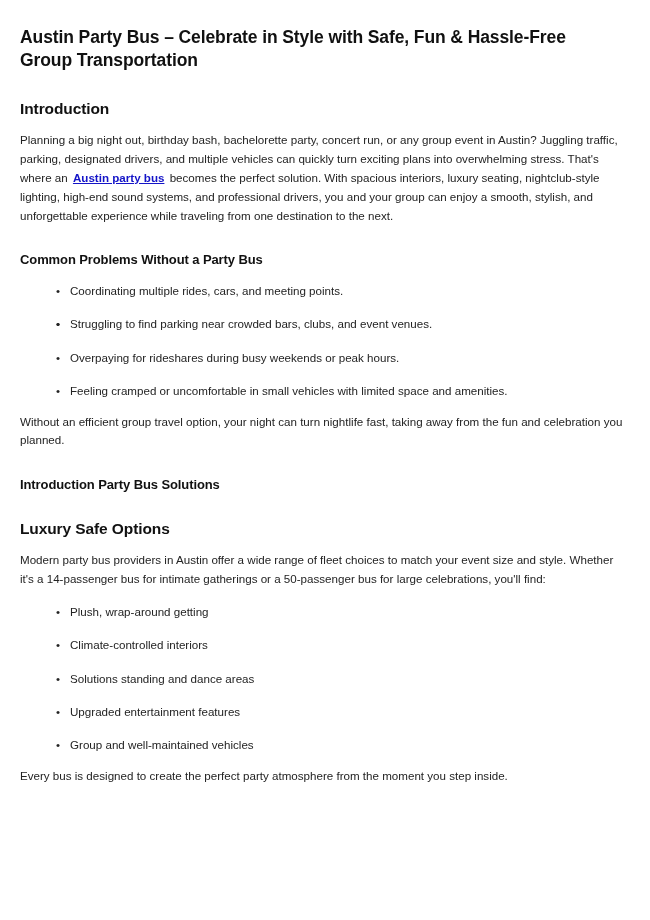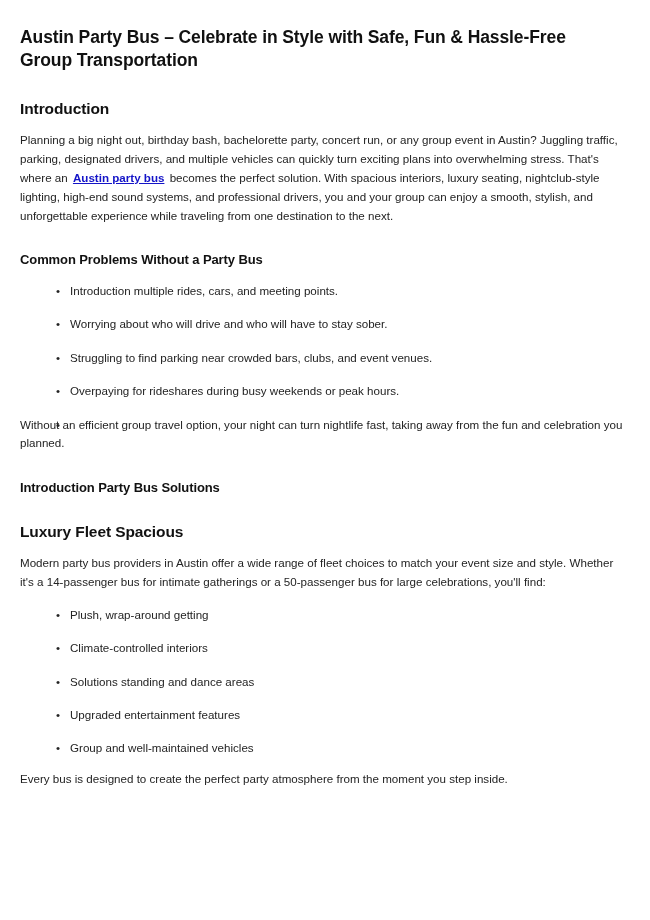--- a/index.html
+++ b/index.html
@@ -89,33 +89,33 @@
   <h1 class="doc-title">Austin Party Bus – Celebrate in Style with Safe, Fun &amp; Hassle-Free Group Transportation</h1>
 
   <h2 class="h2 small">Introduction</h2>
 
   <p class="body-text"><span>Planning a big night out, birthday bash, bachelorette party, concert run, or any group event in Austin? Juggling traffic, parking, designated drivers, and multiple vehicles can quickly turn exciting plans into overwhelming stress. That's where an</span> <a class="inline-link" href="#">Austin party bus</a> <span>becomes the perfect solution. With spacious interiors, luxury seating, nightclub-style lighting, high-end sound systems, and professional drivers, you and your group can enjoy a smooth, stylish, and unforgettable experience while traveling from one destination to the next.</span></p>
 
   <h2 class="h2">Common Problems Without a Party Bus</h2>
 
 
   <ul class="bullets">
-    <li><span class="dot">•</span><span>Introduction multiple rides, cars, and meeting points.</span></li>
-    <li><span class="dot">•</span><span>Worrying about who will drive and who will have to stay sober.</span></li>
+    <li><span class="dot">•</span><span>Coordinating multiple rides, cars, and meeting points.</span></li>
+    <li><span class="dot">•</span></li>
     <li><span class="dot">•</span><span>Struggling to find parking near crowded bars, clubs, and event venues.</span></li>
     <li><span class="dot">•</span><span>Overpaying for rideshares during busy weekends or peak hours.</span></li>
-    <li><span class="dot">•</span></li>
+    <li><span class="dot">•</span><span>Feeling cramped or uncomfortable in small vehicles with limited space and amenities.</span></li>
   </ul>
 
   <p class="body-text">Without an efficient group travel option, your night can turn nightlife fast, taking away from the fun and celebration you planned.</p>
 
   <h2 class="h2">Introduction Party Bus Solutions</h2>
 
 
-  <h2 class="h2 small">Luxury Fleet Spacious</h2>
+  <h2 class="h2 small">Luxury Safe Options</h2>
 
   <p class="body-text">Modern party bus providers in Austin offer a wide range of fleet choices to match your event size and style. Whether it's a 14-passenger bus for intimate gatherings or a 50-passenger bus for large celebrations, you'll find:</p>
 
   <ul class="bullets">
     <li><span class="dot">•</span><span>Plush, wrap-around getting</span></li>
     <li><span class="dot">•</span><span>Climate-controlled interiors</span></li>
     <li><span class="dot">•</span><span>Solutions standing and dance areas</span></li>
     <li><span class="dot">•</span><span>Upgraded entertainment features</span></li>
     <li><span class="dot">•</span><span>Group and well-maintained vehicles</span></li>
   </ul>

